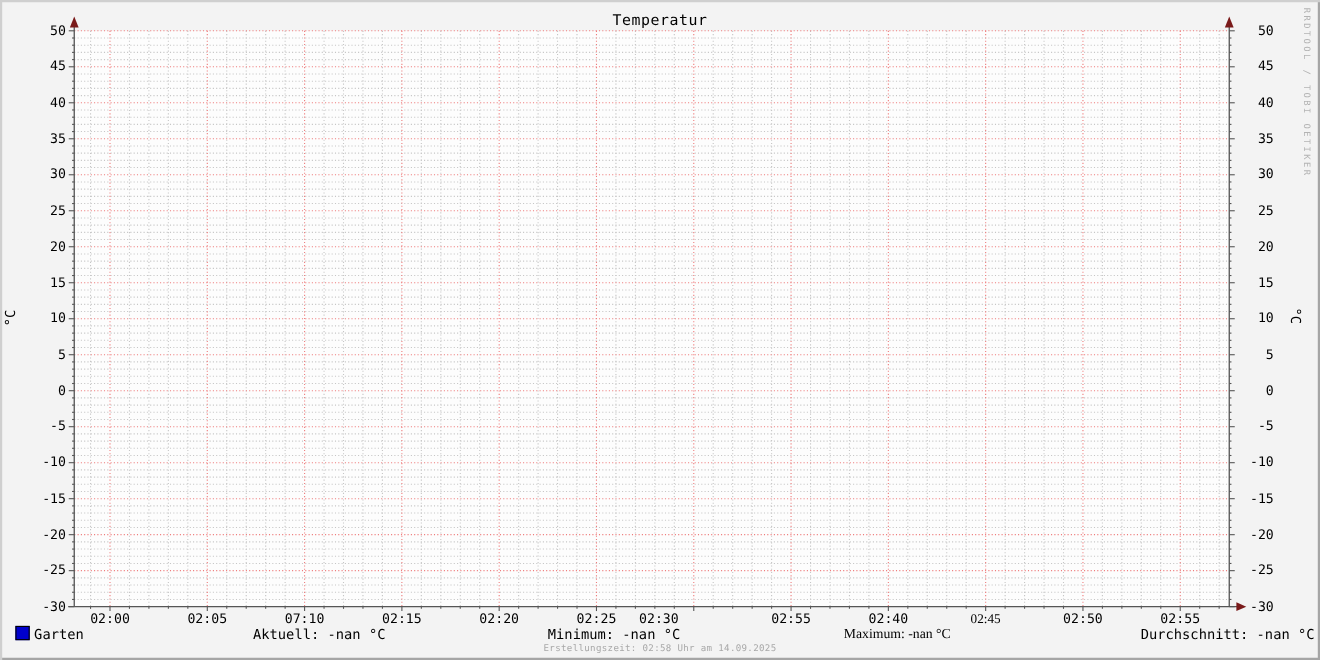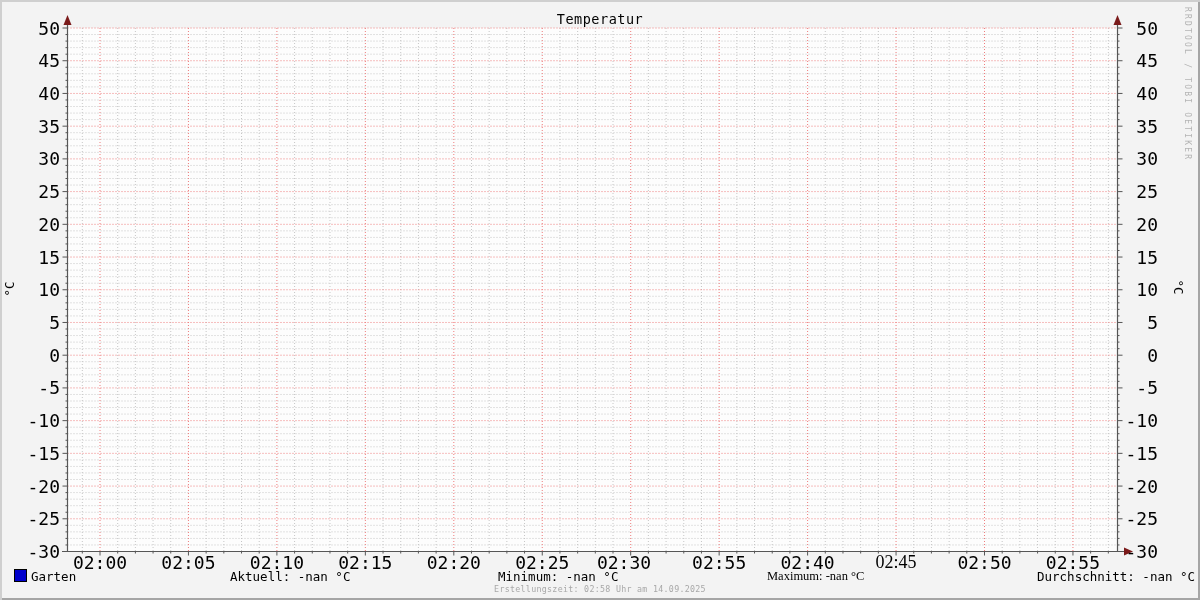--- a/index.html
+++ b/index.html
@@ -12,21 +12,21 @@
   .title{position:absolute;top:11px;left:0;width:1200px;text-align:center;font-size:13.5px;letter-spacing:.5px;}
   .watermark{
     position:absolute;left:1192px;top:7px;white-space:nowrap;
     transform:rotate(90deg);transform-origin:0 0;
     font-size:8px;letter-spacing:2.2px;color:#b3b3b3;
   }
   .ylab{position:absolute;width:18px;height:16px;font-size:12.5px;line-height:16px;text-align:center;}
   .ylab-left{left:1px;top:281px;transform:rotate(-90deg);}
   .ylab-right{left:1169px;top:279px;transform:rotate(90deg);}
   .plot-svg{position:absolute;left:0;top:0;}
-  .ytick,.xtick{position:absolute;font-size:18px;line-height:15px;height:15px;}
+  .ytick,.xtick{position:absolute;font-size:12px;line-height:15px;height:15px;}
   .ytick{width:34px;text-align:right;}
   .xtick{width:66px;text-align:center;}
   .legend-row{position:absolute;left:0;top:569px;width:1200px;height:14px;font-size:12.5px;text-align:center;}
   .swatch{position:absolute;left:14px;top:0;width:11px;height:11px;border:1px solid #000;}
   .legend-label{position:absolute;left:31px;top:0;}
   .stat{position:absolute;top:0;white-space:pre;}
   .stat-aktuell{left:230px;}
   .stat-minimum{left:498px;}
   .stat-maximum{left:767px;font-family:Liberation Serif, serif;}
   .stat-durchschnitt{left:1037px;}
@@ -445,25 +445,25 @@
       <div class="ytick" style="left: 1124px; top: 380.406px;">-5</div>
       <div class="ytick" style="left: 1124px; top: 413.125px;">-10</div>
       <div class="ytick" style="left: 1124px; top: 445.844px;">-15</div>
       <div class="ytick" style="left: 1124px; top: 478.562px;">-20</div>
       <div class="ytick" style="left: 1124px; top: 511.281px;">-25</div>
       <div class="ytick" style="left: 1124px; top: 544px;">-30</div>
     </div>
   <div id="xticks">
       <div class="xtick" style="left: 67px; top: 555px;">02:00</div>
       <div class="xtick" style="left: 155.45px; top: 555px;">02:05</div>
-      <div class="xtick" style="left: 243.9px; top: 555px;">02:10</div>
+      <div class="xtick" style="left: 243.9px; top: 555px;">07:10</div>
       <div class="xtick" style="left: 332.35px; top: 555px;">02:15</div>
       <div class="xtick" style="left: 420.8px; top: 555px;">02:20</div>
       <div class="xtick" style="left: 509.25px; top: 555px;">02:25</div>
-      <div class="xtick" style="left: 591px; top: 555px;">02:30</div>
+      <div class="xtick" style="left: 566px; top: 555px;">02:30</div>
       <div class="xtick" style="left: 686.15px; top: 555px;">02:55</div>
       <div class="xtick" style="left: 774.6px; top: 555px;">02:40</div>
       <div class="xtick" style="left: 863.05px; top: 555px; font-family: Liberation Serif, serif;">02:45</div>
       <div class="xtick" style="left: 951.5px; top: 555px;">02:50</div>
       <div class="xtick" style="left: 1039.95px; top: 555px;">02:55</div>
     </div>
 
   <div class="legend-row">
     <span class="swatch" id="legend-swatch" style="background: rgb(0, 0, 204);"></span>
     <span class="legend-label">Garten</span>

